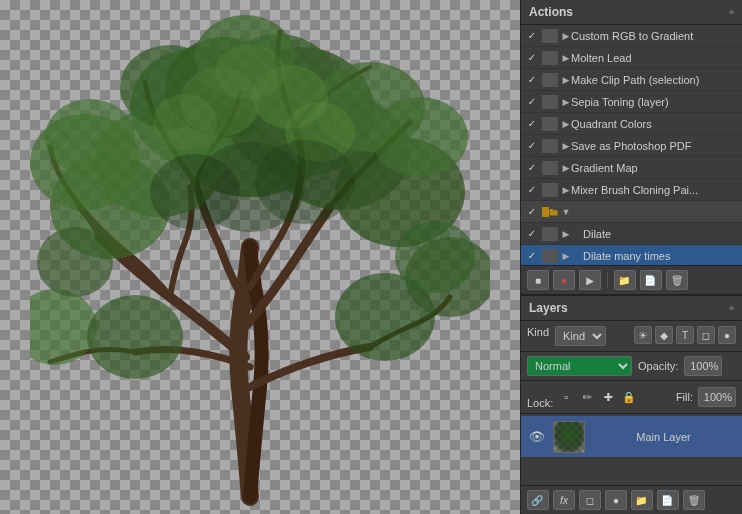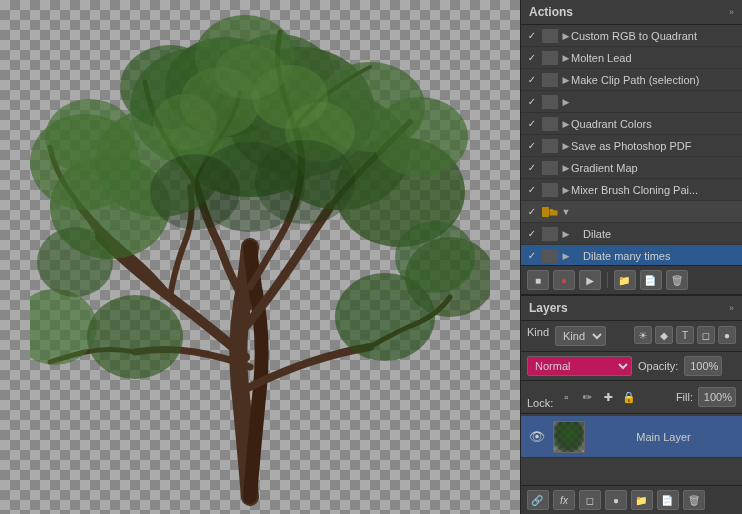--- a/index.html
+++ b/index.html
@@ -208,21 +208,21 @@
     }
 
     .blend-mode-row {
       padding: 4px 6px;
       display: flex;
       align-items: center;
       gap: 6px;
       border-bottom: 1px solid #222;
     }
     .blend-select {
-      background: #be185d;
+      background: #15803d;
       border: 1px solid #666;
       color: #ccc;
       font-size: 11px;
       padding: 1px 3px;
       border-radius: 2px;
       cursor: pointer;
       height: 20px;
       width: 105px;
     }
     .opacity-label {
@@ -436,38 +436,39 @@
   <div class="actions-panel">
     <div class="panel-header">
       <span class="panel-header-title">Actions</span>
       <span class="double-arrow">»</span>
     </div>
     <div class="actions-list" id="actions-list">
     <div class="action-item">
           <span class="check-mark active">✓</span>
           <span class="action-icon-box" style="background: rgb(85, 85, 85);"></span>
           <span class="action-expand">▶</span>
-          <span class="action-label">Custom RGB to Quadrant</span>
+          <span class="action-label">Custom RGB to Gradient</span>
         </div>
         <div class="action-item">
           <span class="check-mark active">✓</span>
           <span class="action-icon-box" style="background: rgb(85, 85, 85);"></span>
           <span class="action-expand">▶</span>
           <span class="action-label">Molten Lead</span>
         </div>
         <div class="action-item">
           <span class="check-mark active">✓</span>
           <span class="action-icon-box" style="background: rgb(85, 85, 85);"></span>
           <span class="action-expand">▶</span>
           <span class="action-label">Make Clip Path (selection)</span>
         </div>
         <div class="action-item">
           <span class="check-mark active">✓</span>
           <span class="action-icon-box" style="background: rgb(85, 85, 85);"></span>
           <span class="action-expand">▶</span>
+          <span class="action-label">Sepia Toning (layer)</span>
         </div>
         <div class="action-item">
           <span class="check-mark active">✓</span>
           <span class="action-icon-box" style="background: rgb(85, 85, 85);"></span>
           <span class="action-expand">▶</span>
           <span class="action-label">Quadrant Colors</span>
         </div>
         <div class="action-item">
           <span class="check-mark active">✓</span>
           <span class="action-icon-box" style="background: rgb(85, 85, 85);"></span>

